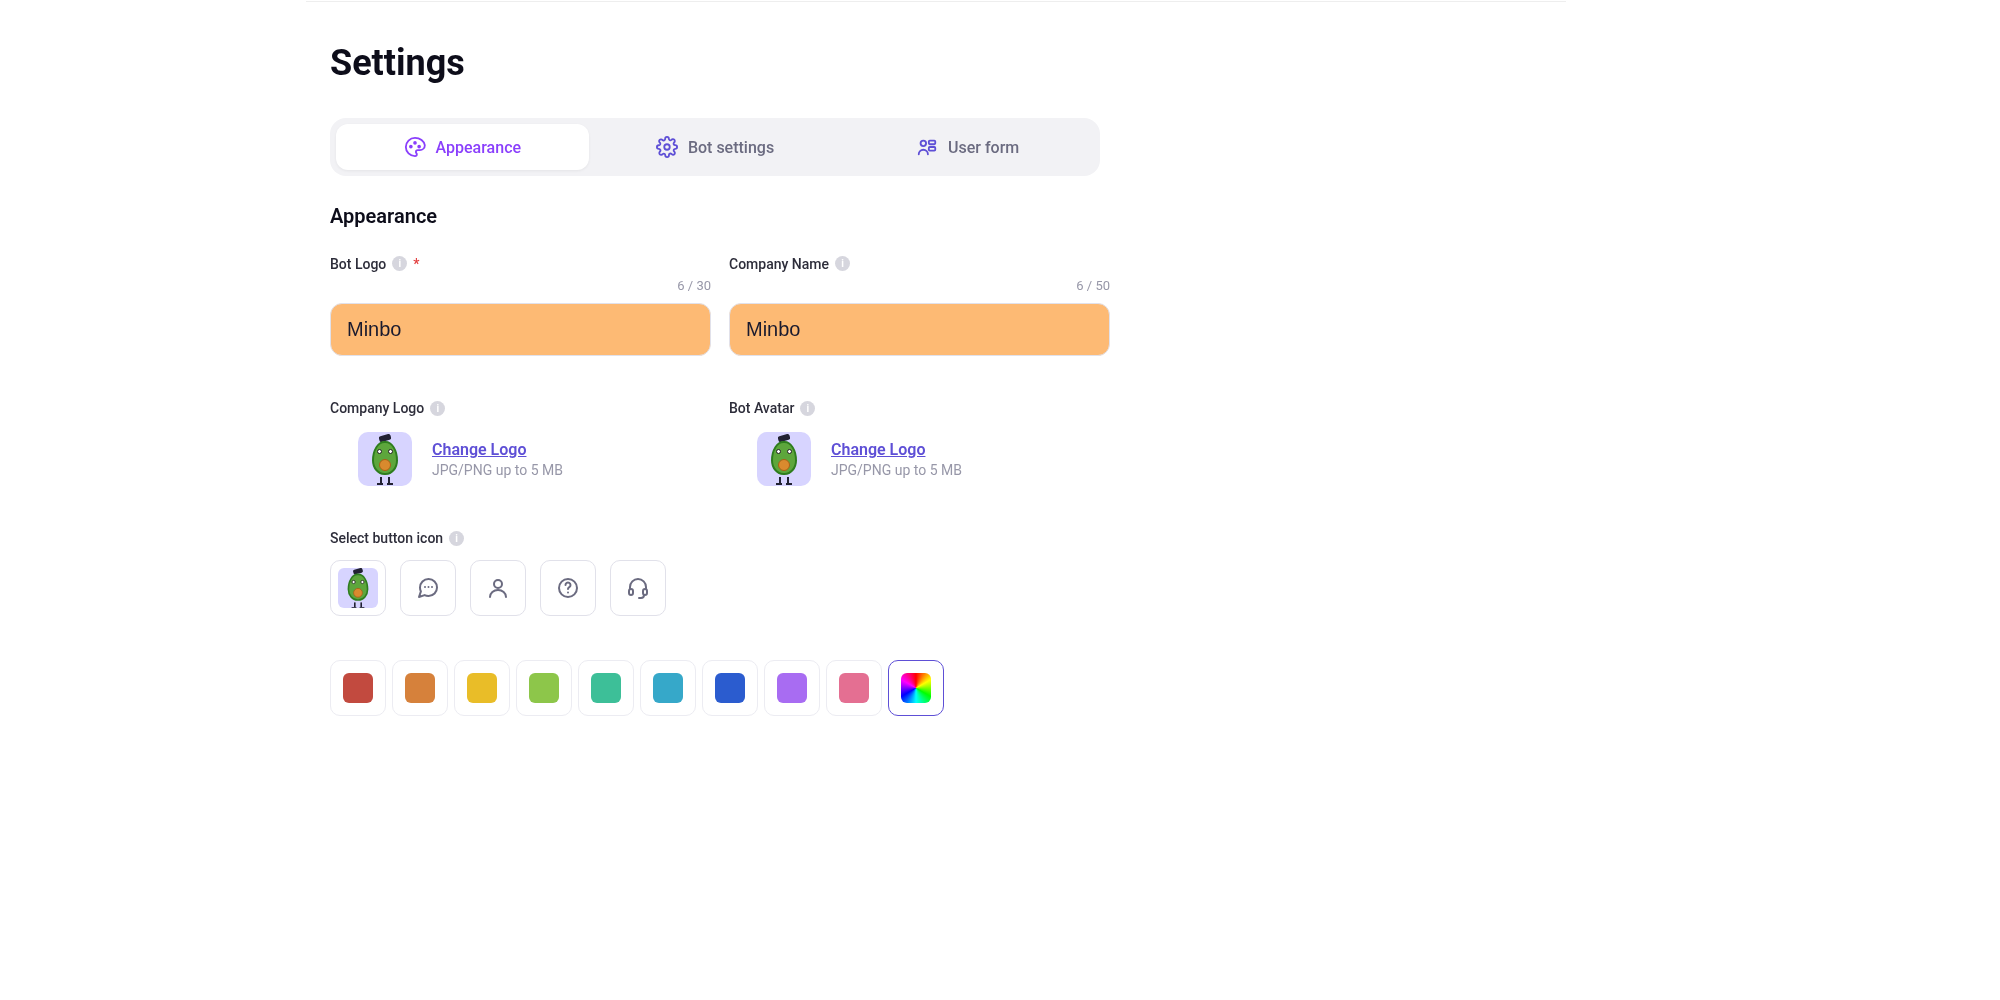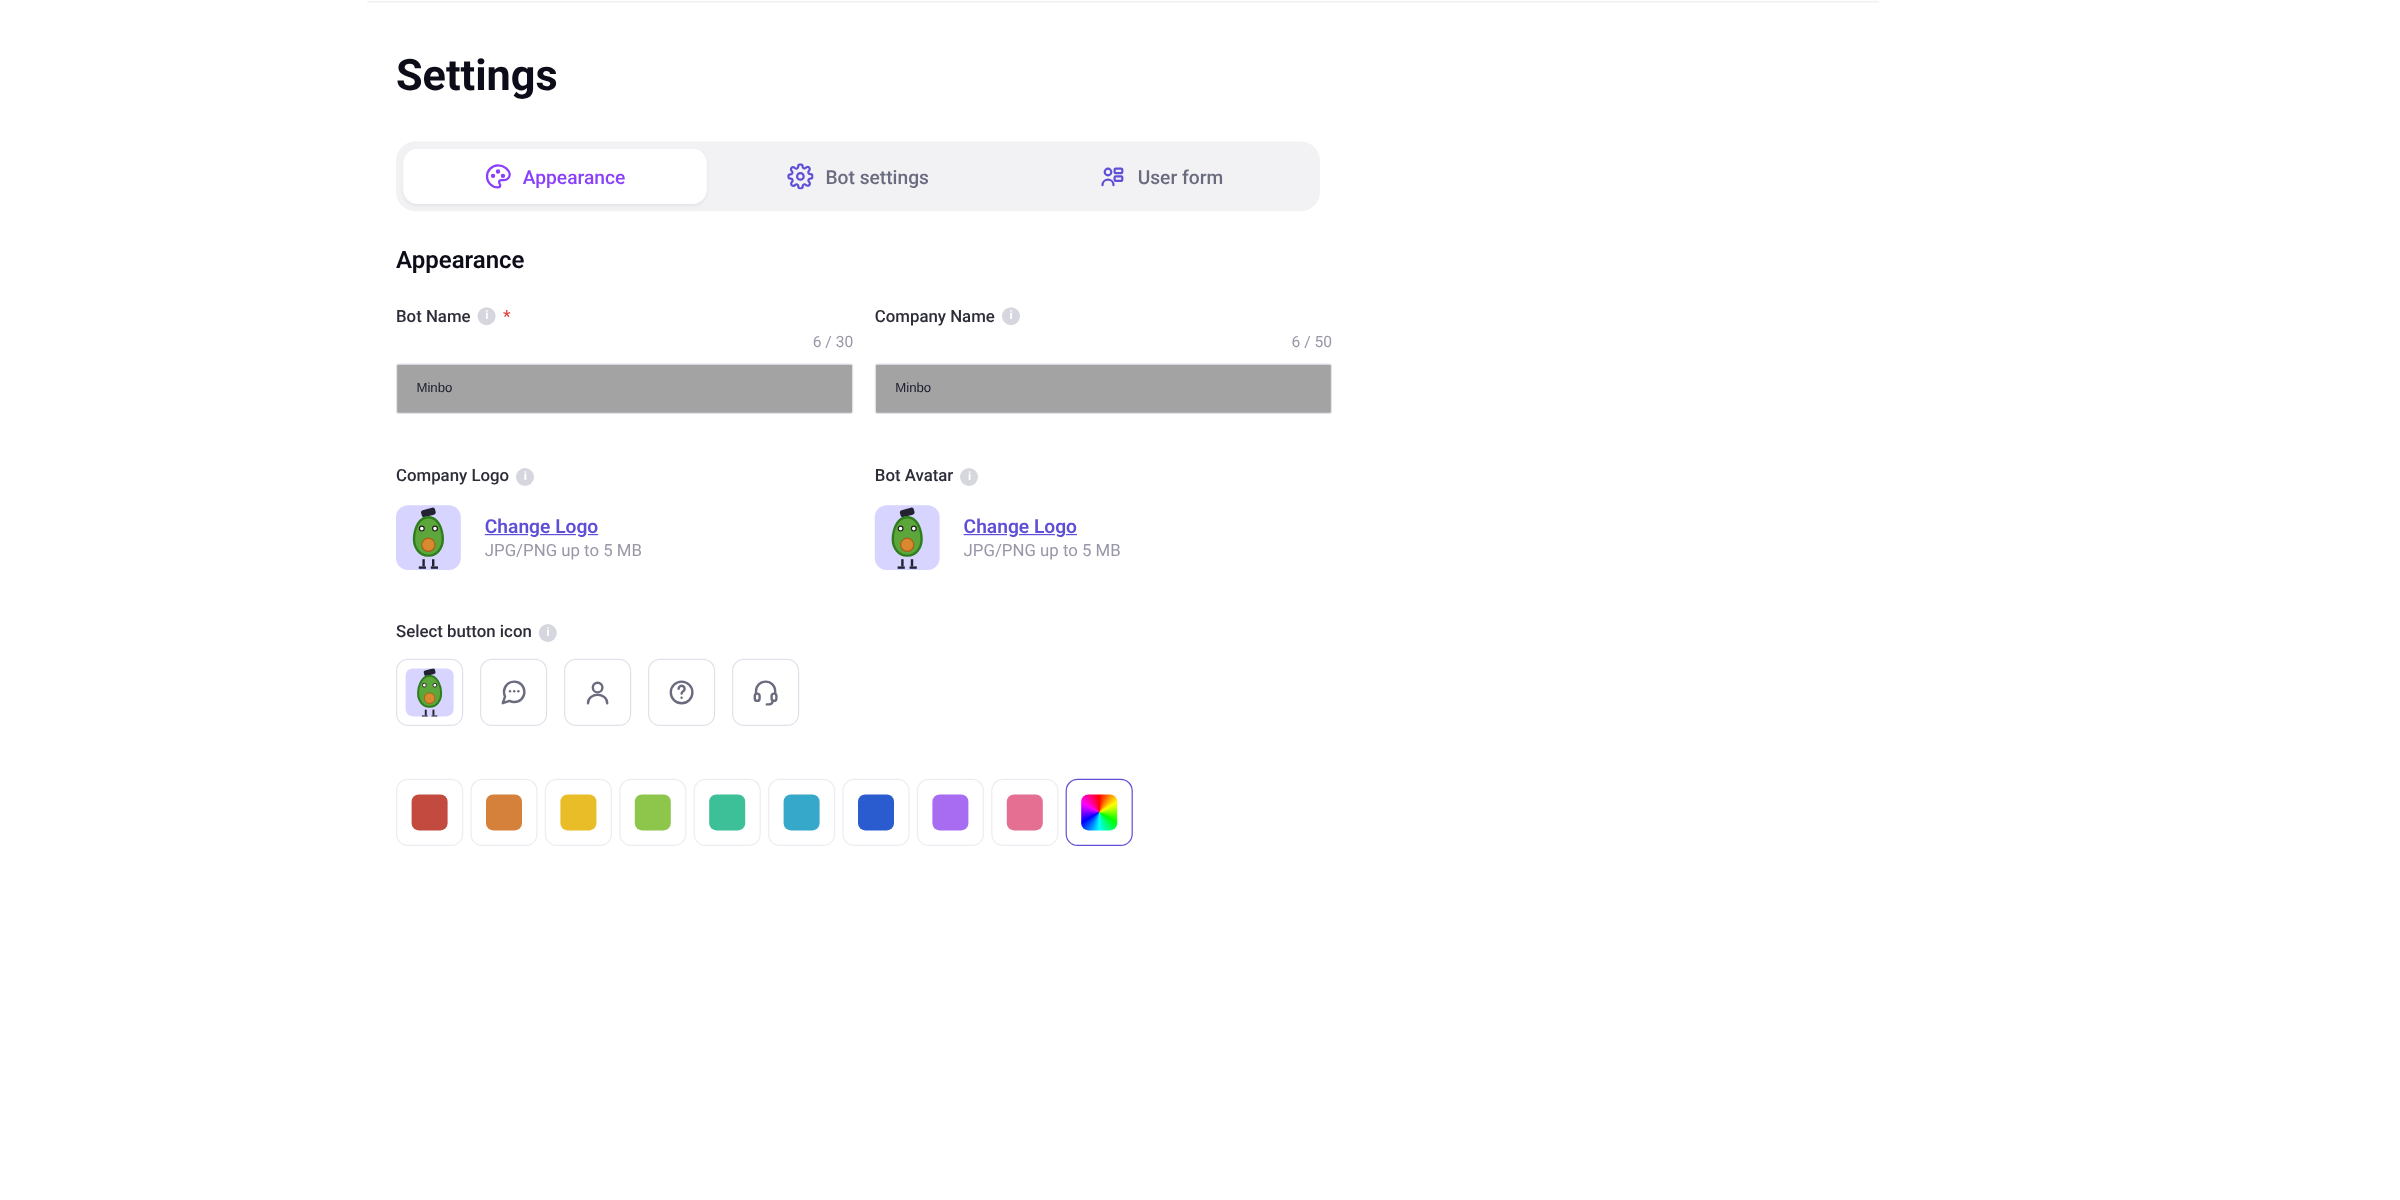--- a/index.html
+++ b/index.html
@@ -104,33 +104,33 @@
     justify-content: center;
     color: #fff;
     font-size: 10px;
     font-weight: 700;
   }
   .req-star { color: #e23d3d; font-size: 14px; }
   .field-counter { font-size: 13px; color: #9797a8; margin-top: 44px; }
   .text-input {
     width: 100%;
     border: 1px solid #e1e1ea;
-    border-radius: 2px;
+    border-radius: 12px;
     padding: 14px 16px;
-    font-size: 11px;
+    font-size: 20px;
     color: #1a1a2e;
     outline: none;
-    background: #a3a3a3;
+    background: #fdba74;
   }
 
   
   .logo-row { display: flex; gap: 18px; margin-bottom: 44px; }
   .logo-col { flex: 1; }
   .logo-col .field-label { margin-bottom: 16px; }
-  .logo-body { display: flex; gap: 20px; align-items: center; }
+  .logo-body { display: flex; gap: 20px; align-items: center; margin-left: 28px; }
   .logo-thumb {
     width: 54px; height: 54px; border-radius: 10px;
     background: #d7d4ff;
     display: flex; align-items: center; justify-content: center;
     overflow: hidden;
   }
   .avocado { position: relative; width: 30px; height: 44px; }
   .avocado .stem { position:absolute; top:-2px; left:50%; width:12px; height:6px; background:#223; border-radius:2px; transform: translateX(-50%) rotate(-15deg); }
   .avocado .body { position:absolute; top:4px; left:50%; width:26px; height:34px; background:#5da63c; border:2px solid #2e7d1e; border-radius:50% 50% 50% 50% / 60% 60% 45% 45%; transform: translateX(-50%); }
   .avocado .pit { position:absolute; top:22px; left:50%; width:12px; height:12px; background:#d98a2e; border:1px solid #a86018; border-radius:50%; transform: translateX(-50%); }
@@ -211,21 +211,21 @@
   </div>
 
   <div>
     <div class="section-title">Appearance</div>
   </div>
 
   <div class="form-row">
     <div class="form-col">
       <div class="field-label-row">
         <div class="field-label">
-          <span>Bot Name</span>
+          <span>Bot Logo</span>
           <span class="info-dot">i</span>
           <span class="req-star">*</span>
         </div>
         <span class="field-counter">6 / 30</span>
       </div>
       <input class="text-input" type="text" value="Minbo" style="">
     </div>
     <div class="form-col">
       <div class="field-label-row">
         <div class="field-label">

